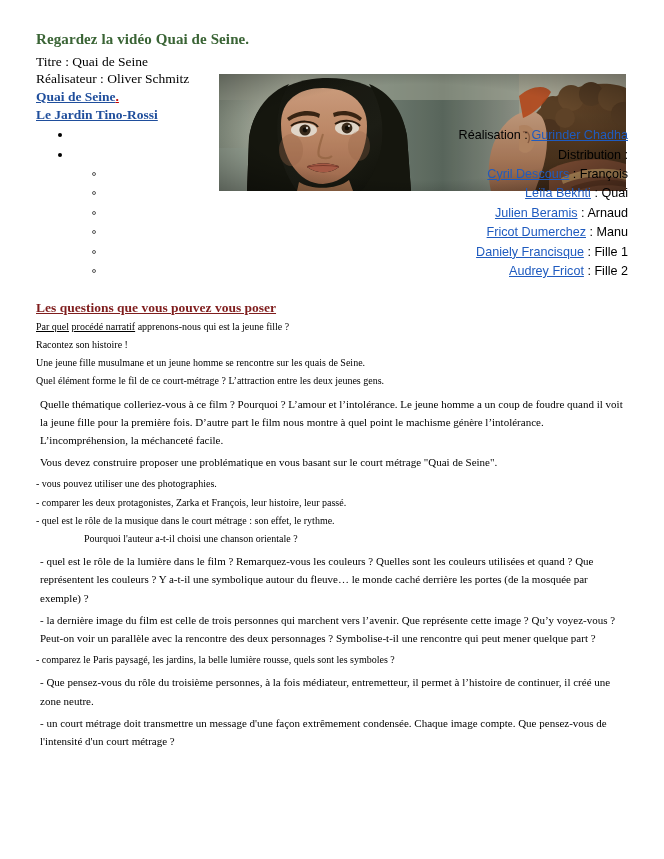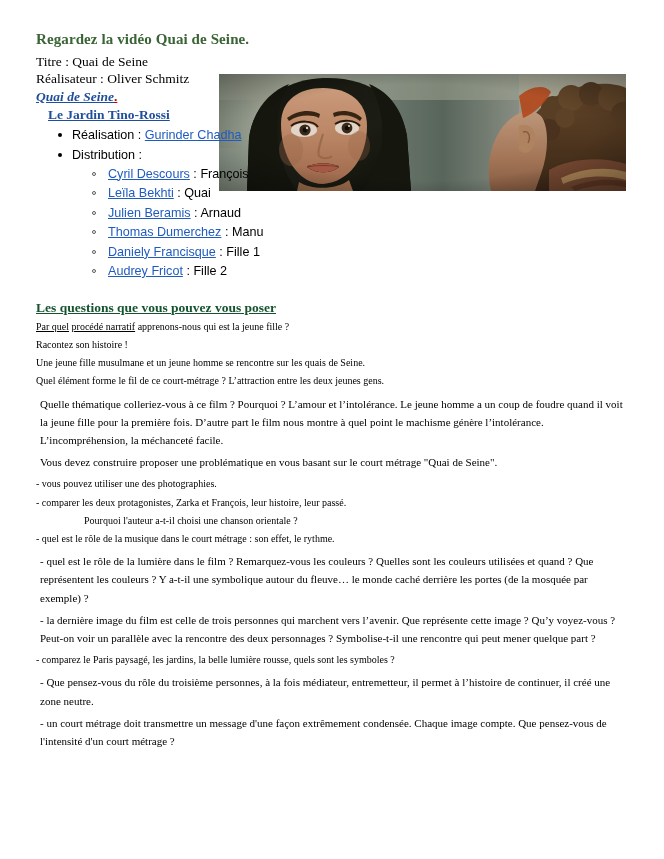--- a/index.html
+++ b/index.html
@@ -52,42 +52,41 @@
   .photo svg { display:block; width: 407px; height: 117px; }
 
   .meta-line {
     font-size: 13.5px;
     line-height: 17px;
     margin: 0;
     white-space: nowrap;
   }
   .lnk-italic {
     color: #1f4e9c;
-    font-style: italic;
     font-weight: bold;
     text-decoration: underline;
     font-size: 13.5px;
     line-height: 18px;
   }
   .red-dot { color: #c00000; font-weight: bold; font-style: normal; text-decoration: underline; }
   .lnk-bold {
     color: #1f4e9c;
     font-weight: bold;
     text-decoration: underline;
     font-size: 13.5px;
     line-height: 18px;
-    margin-left: 12px;
   }
   .meta-line.sp { margin-top: 1px; }
 
   
   ul.lvl1 {
     list-style: none;
     margin: 2px 0 8px 0;
     padding: 0;
+    text-align: right;
   }
   ul.lvl1 > li {
     position: relative;
     padding-left: 36px;
     font-family: "Liberation Sans", "DejaVu Sans", sans-serif;
     font-size: 12.6px;
     line-height: 19px;
     margin-bottom: 1px;
   }
   ul.lvl1 > li > .bullet {
@@ -125,21 +124,21 @@
   }
   .cast-link {
     color: #1f5bbf;
     text-decoration: underline;
   }
   .cast-role { color: #000; }
 
   
   .q-section { margin-top: 16px; }
   .q-heading {
-    color: #14532d;
+    color: #7f1d1d;
     font-weight: bold;
     text-decoration: underline;
     font-size: 13.5px;
     line-height: 18px;
     margin: 0 0 1px 0;
     display: inline-block;
   }
   .body-line {
     font-size: 10px;
     line-height: 18.2px;
@@ -286,21 +285,21 @@
           <li>
             <span class="circle"></span>
             <a class="cast-link" href="#">Leïla Bekhti</a><span class="cast-role"> : </span><span class="cast-role">Quai</span>
           </li>
           <li>
             <span class="circle"></span>
             <a class="cast-link" href="#">Julien Beramis</a><span class="cast-role"> : </span><span class="cast-role">Arnaud</span>
           </li>
           <li>
             <span class="circle"></span>
-            <a class="cast-link" href="#">Thomas Dumerchez</a><span class="cast-role"> : </span><span class="cast-role">Manu</span>
+            <a class="cast-link" href="#">Fricot Dumerchez</a><span class="cast-role"> : </span><span class="cast-role">Manu</span>
           </li>
           <li>
             <span class="circle"></span>
             <a class="cast-link" href="#">Daniely Francisque</a><span class="cast-role"> : </span><span class="cast-role">Fille 1</span>
           </li>
           <li>
             <span class="circle"></span>
             <a class="cast-link" href="#">Audrey Fricot</a><span class="cast-role"> : </span><span class="cast-role">Fille 2</span>
           </li>
         </ul>
@@ -316,22 +315,22 @@
 
     <p class="body-line">Racontez son histoire !</p>
     <p class="body-line">Une jeune fille musulmane et un jeune homme se rencontre sur les quais de Seine.</p>
     <p class="body-line">Quel élément forme le fil de ce court-métrage ? L’attraction entre les deux jeunes gens.</p>
 
     <p class="body-para">Quelle thématique colleriez-vous à ce film ? Pourquoi ? L’amour et l’intolérance. Le jeune homme a un coup de foudre quand il voit la jeune fille pour la première fois. D’autre part le film nous montre à quel point le machisme génère l’intolérance. L’incompréhension, la méchanceté facile.</p>
     <p class="body-para">Vous devez construire proposer une problématique en vous basant sur le court métrage "Quai de Seine".</p>
 
     <p class="body-line">- vous pouvez utiliser une des photographies.</p>
     <p class="body-line">- comparer les deux protagonistes, Zarka et François, leur histoire, leur passé.</p>
+    <p class="body-line">- quel est le rôle de la musique dans le court métrage : son effet, le rythme.</p>
     <p class="body-line indent-line">Pourquoi l'auteur a-t-il choisi une chanson orientale ?</p>
-    <p class="body-line">- quel est le rôle de la musique dans le court métrage : son effet, le rythme.</p>
 
     <p class="body-para">- quel est le rôle de la lumière dans le film ? Remarquez-vous les couleurs ? Quelles sont les couleurs utilisées et quand ? Que représentent les couleurs ? Y a-t-il une symbolique autour du fleuve… le monde caché derrière les portes (de la mosquée par exemple) ?</p>
     <p class="body-para">- la dernière image du film est celle de trois personnes qui marchent vers l’avenir. Que représente cette image ? Qu’y voyez-vous ? Peut-on voir un parallèle avec la rencontre des deux personnages ? Symbolise-t-il une rencontre qui peut mener quelque part ?</p>
 
     <p class="body-line">- comparez le Paris paysagé, les jardins, la belle lumière rousse, quels sont les symboles ?</p>
 
     <p class="body-para">- Que pensez-vous du rôle du troisième personnes, à la fois médiateur, entremetteur, il permet à l’histoire de continuer, il créé une zone neutre.</p>
     <p class="body-para">- un court métrage doit transmettre un message d'une façon extrêmement  condensée. Chaque image compte. Que pensez-vous de l'intensité d'un court métrage ?</p>
   </div>
 

